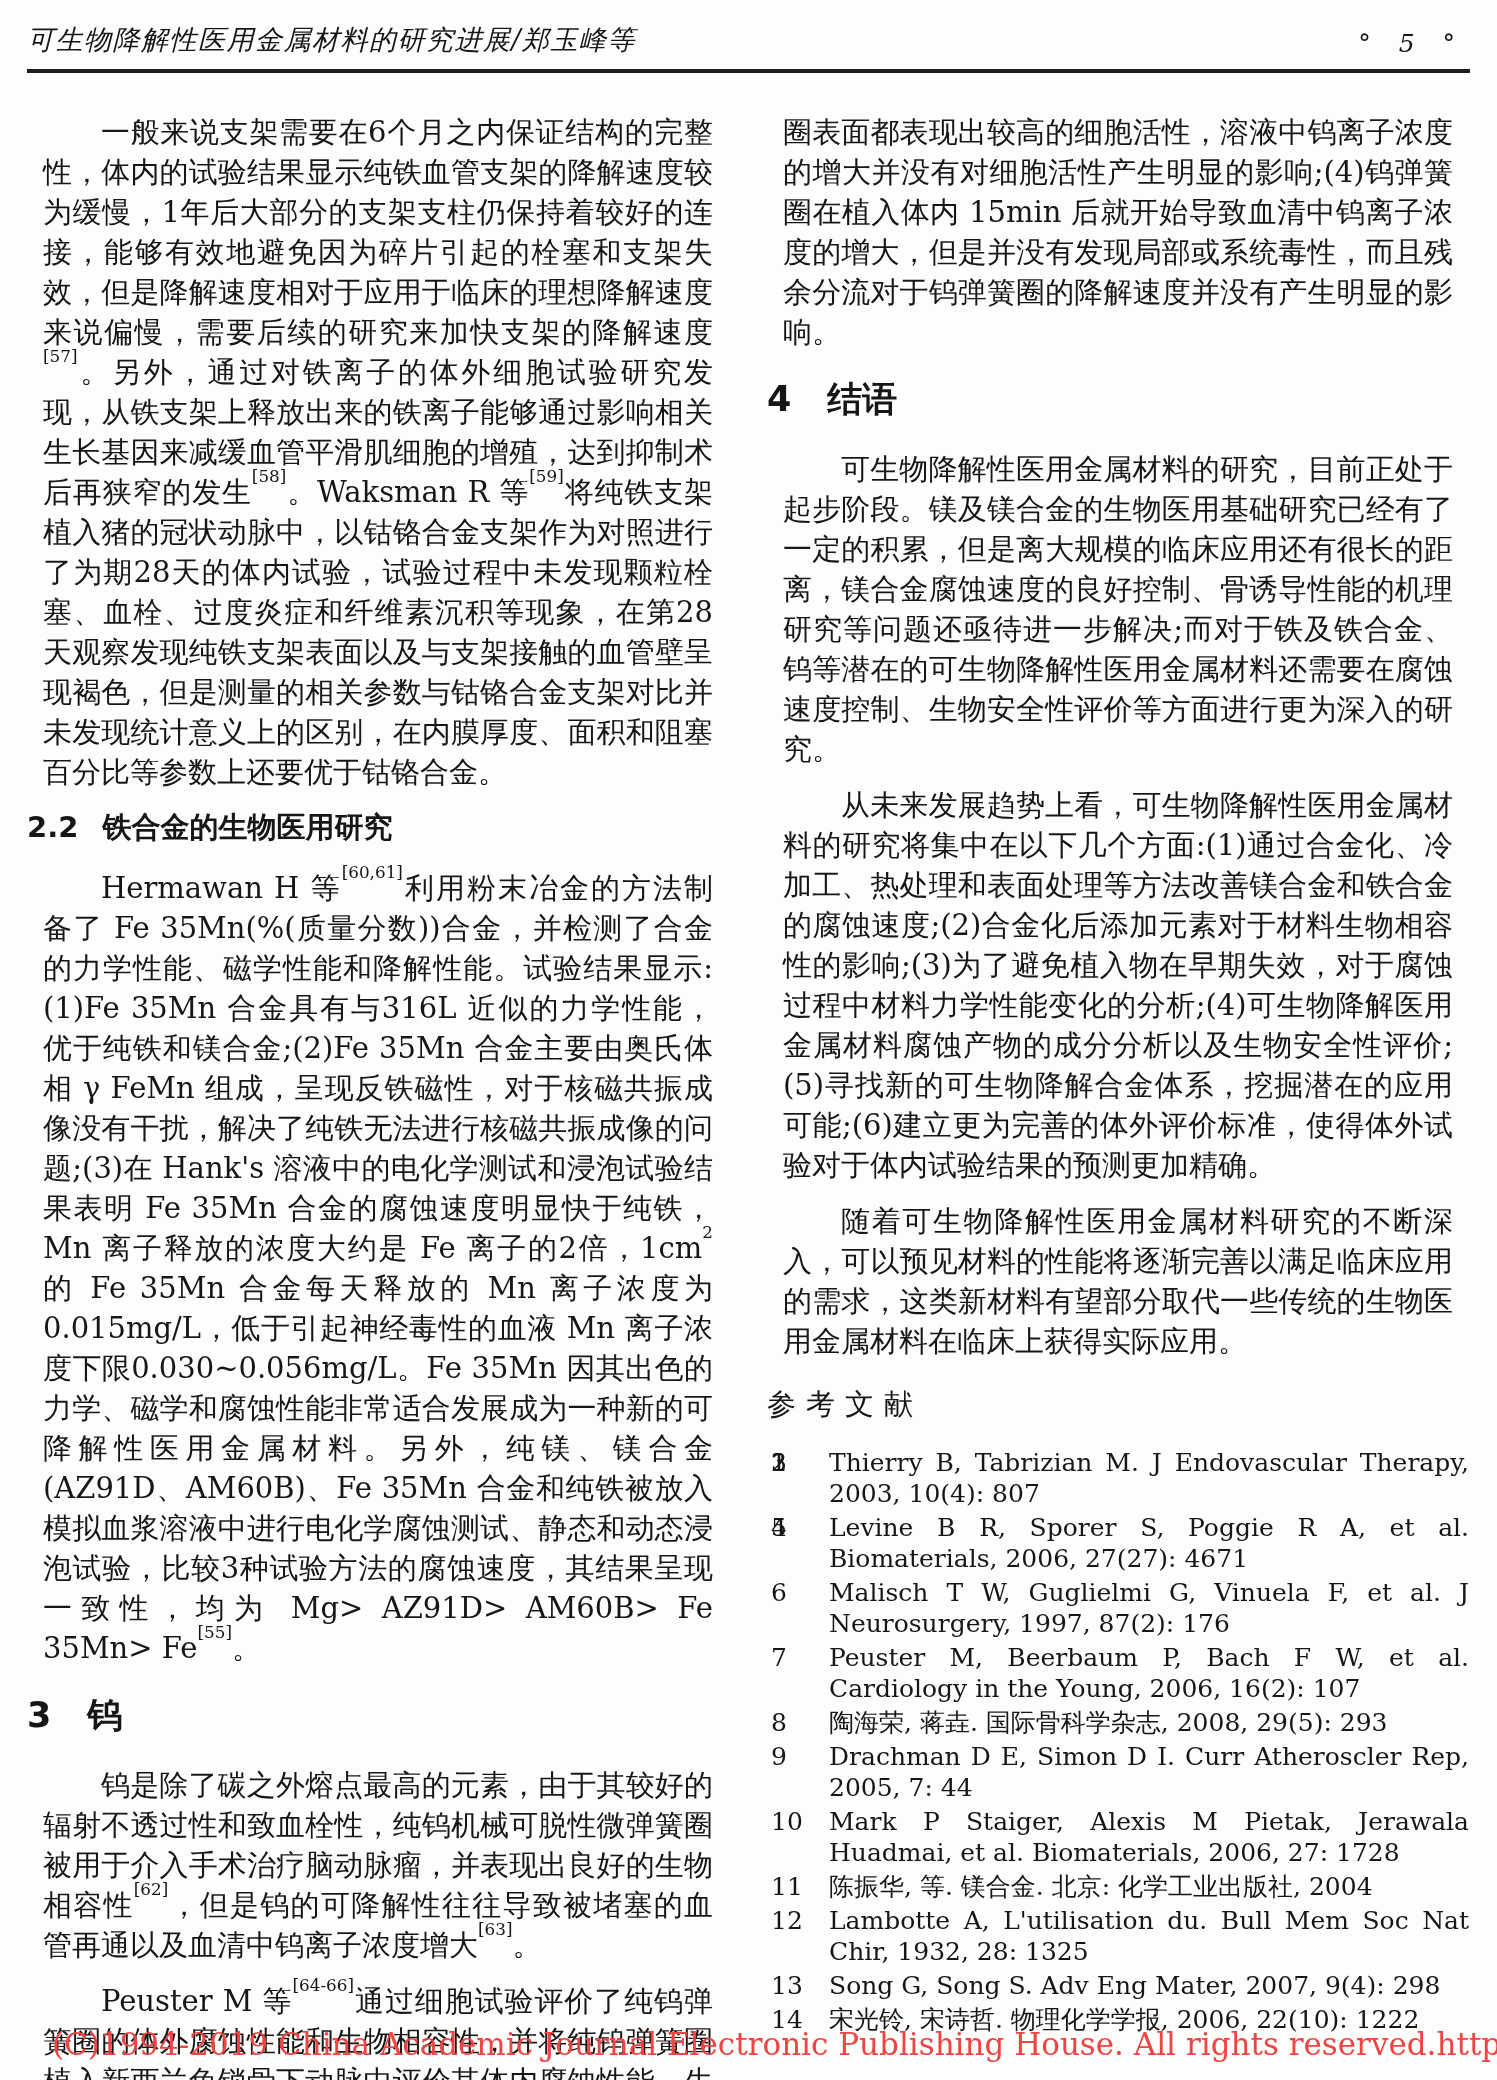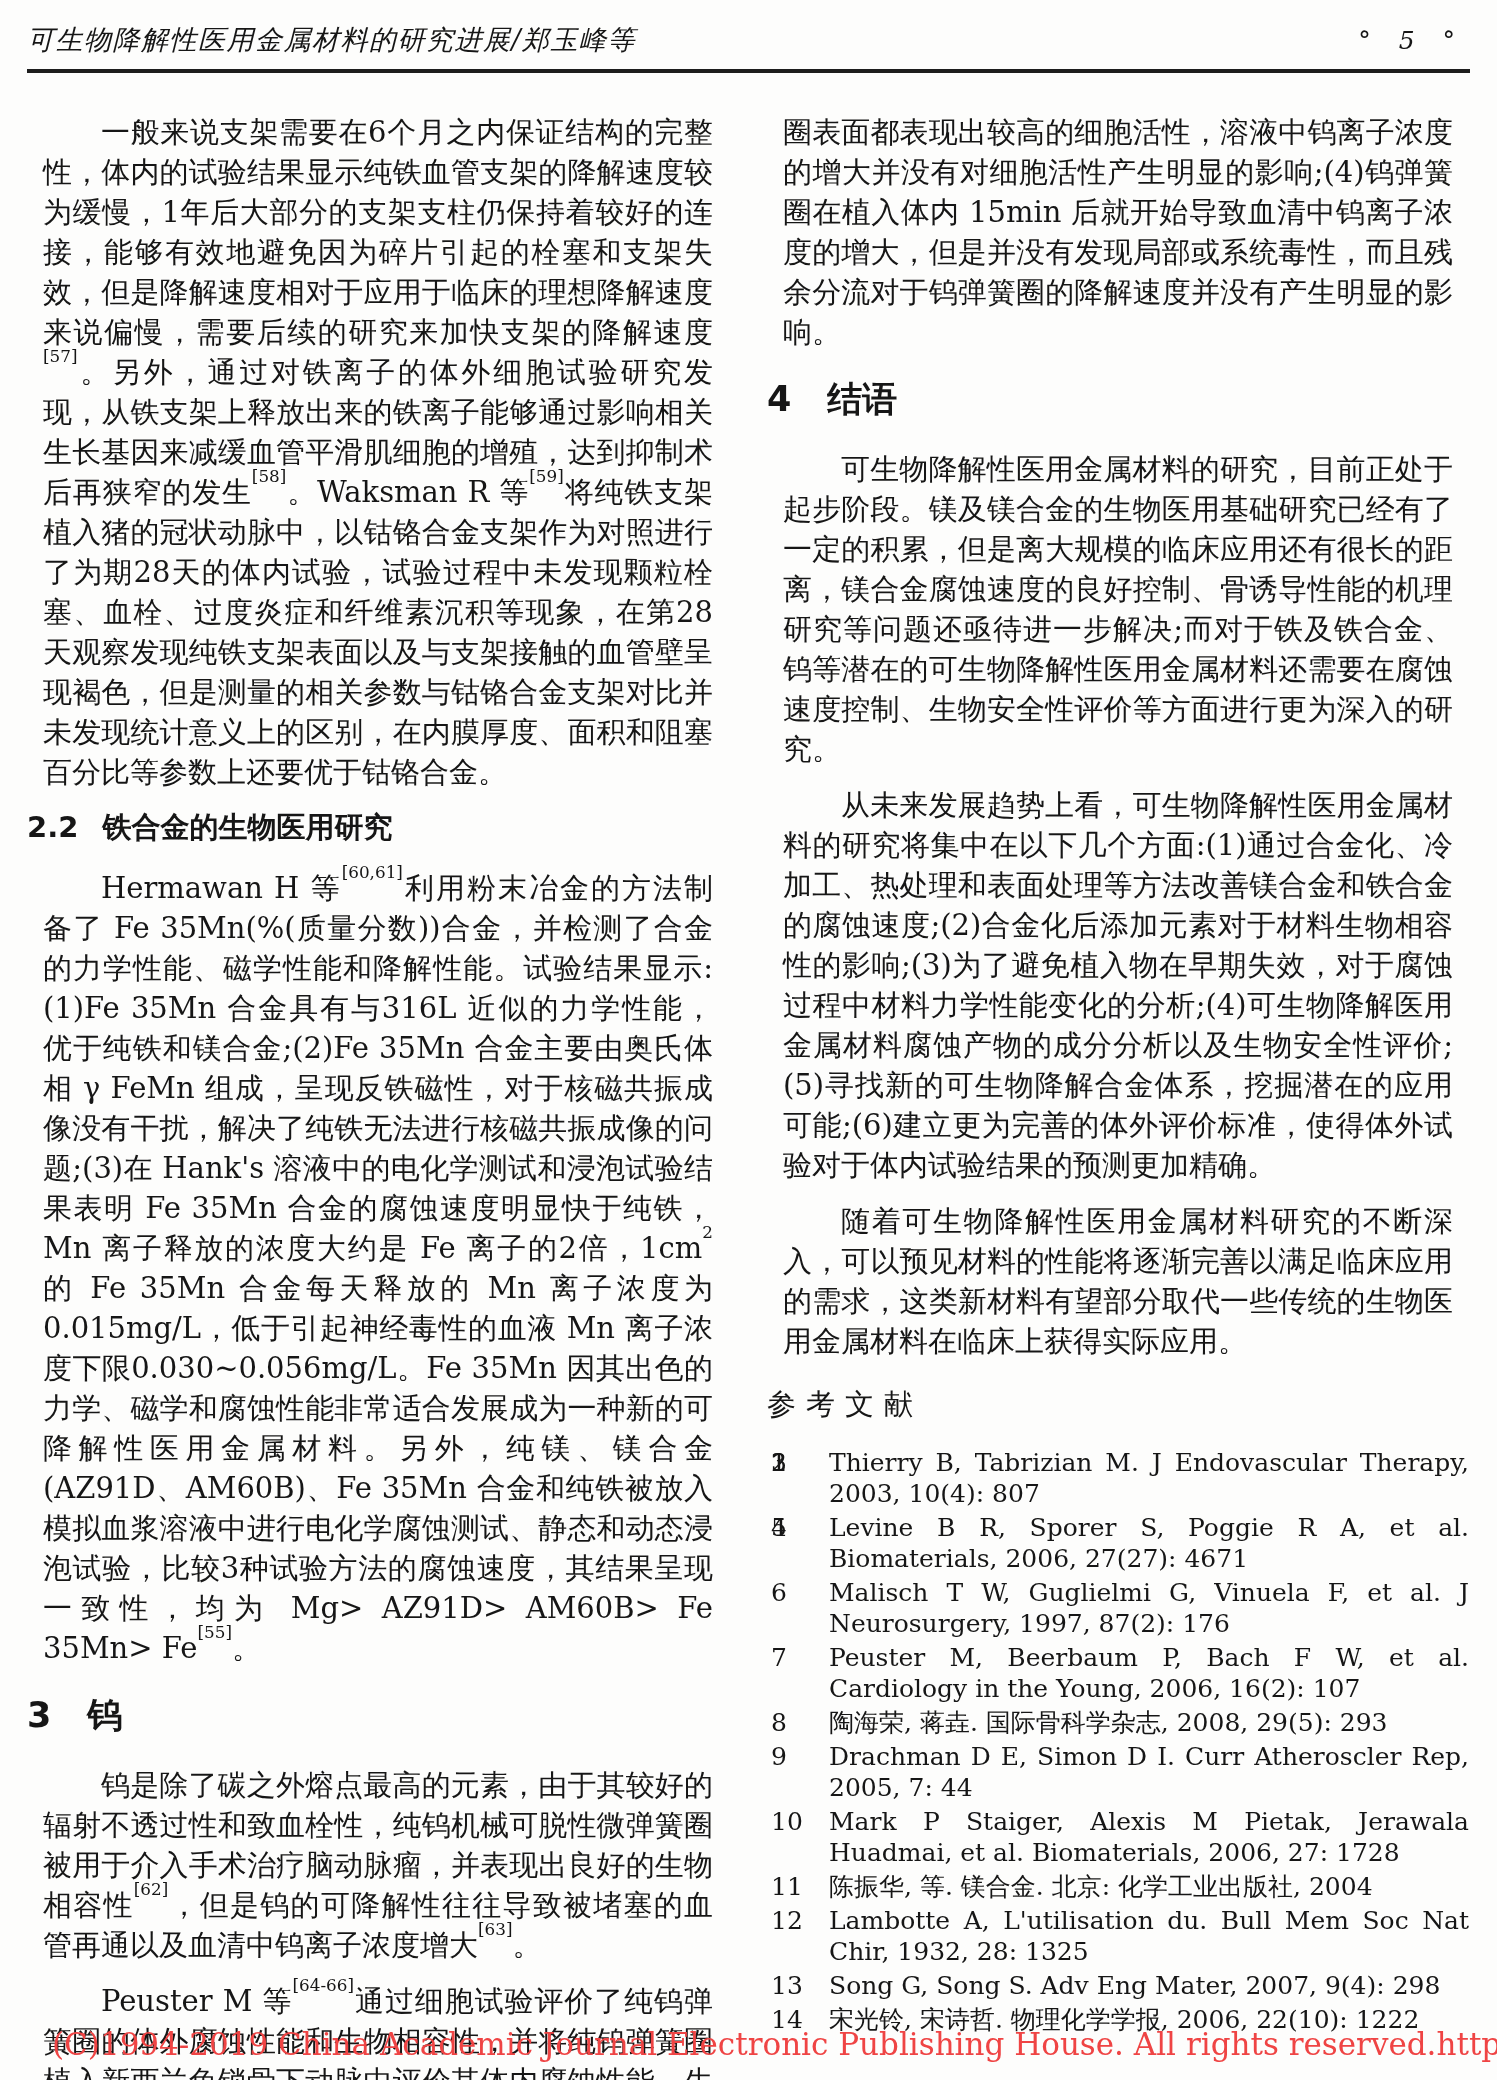--- a/index.html
+++ b/index.html
@@ -1,19 +1,19 @@
 <!DOCTYPE html>
 <html><head>
 <meta charset="utf-8">
 <style>
   html,body{margin:0;padding:0;background:#e8e8e8;}
   .page{position:relative;width:1497px;height:2080px;background:#fdfdfc;overflow:hidden;
         font-family:"DejaVu Serif","Liberation Serif",serif;color:#161616;}
   .header{position:absolute;top:22px;left:27px;right:32px;display:flex;
-          justify-content:space-between;align-items:center;}
+          justify-content:space-between;align-items:flex-end;}
   .running-title{font-size:27px;font-style:italic;letter-spacing:1.5px;}
   .page-number{font-size:25px;font-style:italic;letter-spacing:10px;white-space:nowrap;}
   .rule{position:absolute;top:69px;left:27px;width:1443px;height:4px;background:#1d1d1d;}
   .columns{position:absolute;top:96px;left:27px;display:flex;gap:38px;}
   .col{width:702px;}
   p.body{margin:16px;font-size:29px;line-height:40px;text-align:justify;text-indent:2em;}
   p.body.no-indent{text-indent:0;}
   p.body span{word-break:break-word;}
   sup{font-size:0.58em;line-height:0;position:relative;top:-0.55em;}
   .sub-heading{font-family:"DejaVu Sans","Liberation Sans",sans-serif;font-weight:bold;

